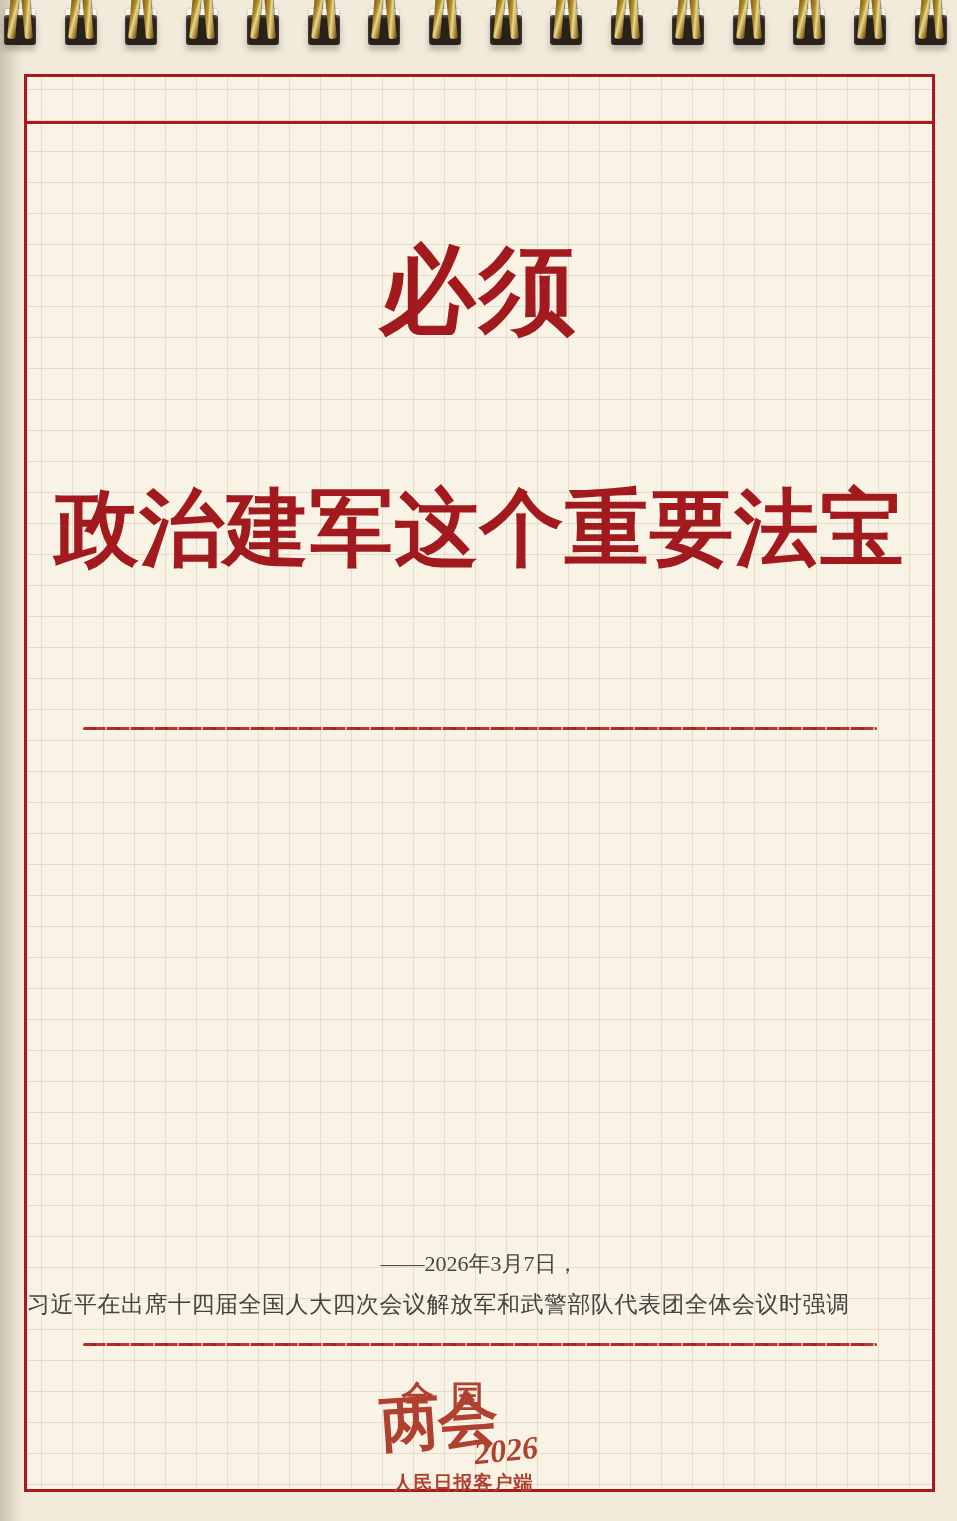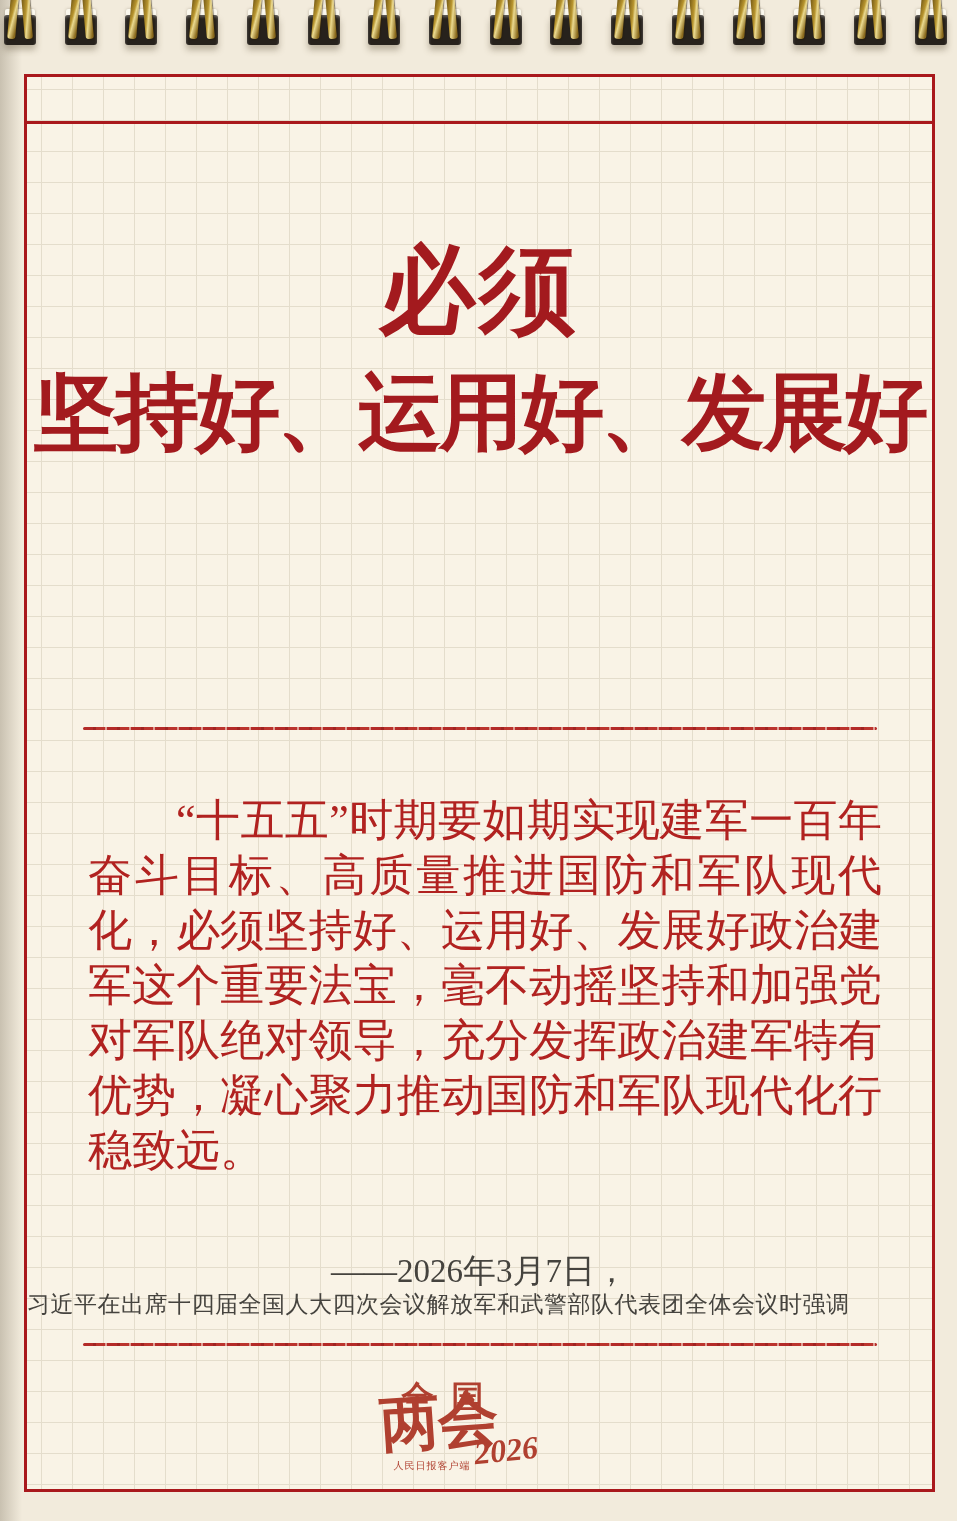--- a/index.html
+++ b/index.html
@@ -49,31 +49,31 @@
   .divider{position:absolute;left:56px;width:794px;height:3px;border-radius:2px;opacity:.95;
     background:repeating-linear-gradient(90deg,#b0201e 0 10px,#9c1917 10px 13px,#b82a24 13px 22px,rgba(184,42,36,.45) 22px 24px);}
   .d1{top:650px;}
   .d2{top:1266px;}
   
   .body-text{position:absolute;top:716px;left:61px;width:794px;
     font-size:44px;line-height:55px;text-align:justify;text-indent:2em;
     color:var(--body-text);font-weight:500;}
   
   .attr1{position:absolute;top:1172px;left:0;width:100%;text-align:center;
-    font-size:33px;color:var(--attribution);}
+    font-size:22px;color:var(--attribution);}
   .attr2{position:absolute;top:1212px;left:0;width:100%;
     font-size:23px;letter-spacing:.5px;color:var(--attribution);}
   
   .logo{position:absolute;top:1295px;left:50%;width:200px;height:114px;
     transform:translateX(-53%);color:var(--logo);}
   .logo span{position:absolute;display:block;line-height:1;}
   .lg-top{top:9px;left:28px;font-size:32px;font-weight:900;letter-spacing:18px;}
   .lg-main{top:20px;left:6px;font-size:60px;font-weight:900;letter-spacing:-2px;transform:rotate(-4deg);}
   .lg-year{top:62px;left:100px;font-size:32px;font-style:italic;font-weight:700;transform:rotate(-6deg);}
-  .lg-sub{top:89px;left:20px;font-size:10px;font-weight:400;letter-spacing:1px;}
+  .lg-sub{top:101px;left:20px;font-size:19px;font-weight:700;letter-spacing:1px;}
 </style>
 </head>
 <body>
 
 <div class="canvas">
 
   <div class="binding">
     <i class="ring">
         <b class="glint"></b>
         <b class="hole"></b>
@@ -171,25 +171,24 @@
         <b class="wire wr"></b>
       </i>
   </div>
 
   <div class="edge-shade"></div>
 
   <div class="frame">
     <div class="header-rule"></div>
 
     <div class="hl hl1">必须</div>
-    <div class="hl hl2">坚持好、运用好、发展好</div>
+    <div class="hl hl3">政治建军这个重要法宝</div>
 
     <div class="divider d1"></div>
 
-    <p class="body-text">“十五五”时期要如期实现建军一百年奋斗目标、高质量推进国防和军队现代化，必须坚持好、运用好、发展好政治建军这个重要法宝，毫不动摇坚持和加强党对军队绝对领导，充分发挥政治建军特有优势，凝心聚力推动国防和军队现代化行稳致远。</p>
 
     <div class="attr1">——2026年3月7日，</div>
     <div class="attr2">习近平在出席十四届全国人大四次会议解放军和武警部队代表团全体会议时强调</div>
 
     <div class="divider d2"></div>
 
     <div class="logo">
       <span class="lg-top">全国</span>
       <span class="lg-main">两会</span>
       <span class="lg-year">2026</span>

